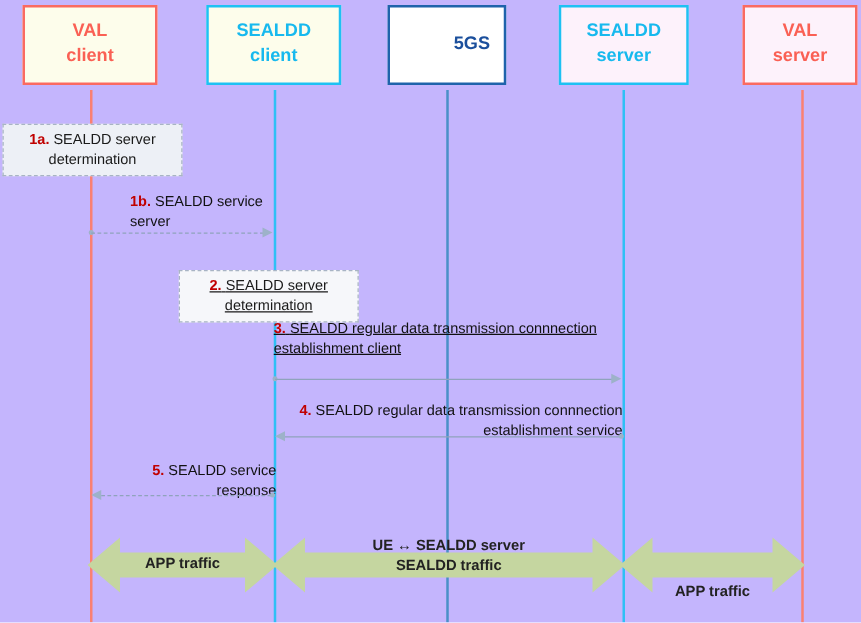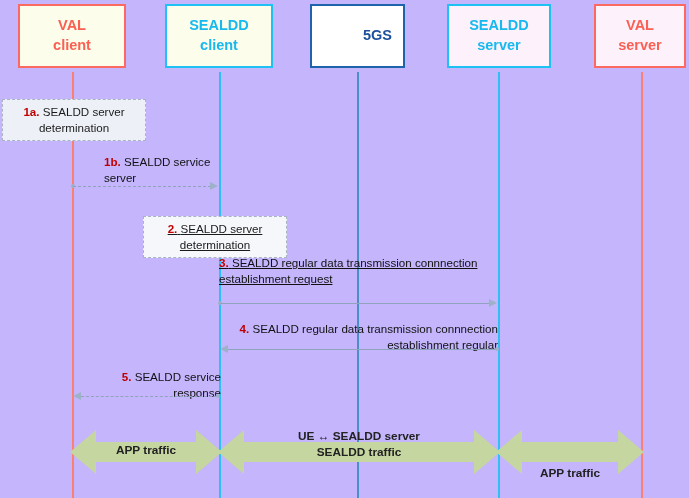--- a/index.html
+++ b/index.html
@@ -177,30 +177,30 @@
     <div>
       <span class="stepnum">2.</span>
       <span>SEALDD server</span><br>
       <span>determination</span>
     </div>
   </div>
 
   <div class="msg-label" style="left:219px; top:255px; width:290px;text-decoration:underline;">
     <span class="stepnum">3.</span>
     <span>SEALDD regular data transmission connnection</span><br>
-    <span>establishment request</span>
+    <span>establishment client</span>
   </div>
   <div class="tail-dot" style="left:218px; top:301px;"></div>
   <div class="arrowline solid" style="left:220px; top:303px; width:270px;"></div>
   <div class="arrowhead toright" style="left:489px; top:299px;"></div>
 
   <div class="msg-label right-al" style="left:210px; top:321px; width:288px;text-align:right;">
     <span class="stepnum">4.</span>
     <span>SEALDD regular data transmission connnection</span><br>
-    <span>establishment regular</span>
+    <span>establishment service</span>
   </div>
   <div class="arrowhead toleft" style="left:220px; top:345px;"></div>
   <div class="arrowline solid" style="left:228px; top:349px; width:268px;"></div>
   <div class="tail-dot" style="left:495px; top:347px;"></div>
 
   <div class="msg-label right-al" style="left:75px; top:369px; width:146px;">
     <span class="stepnum">5.</span>
     <span>SEALDD service</span><br>
     <span>response</span>
   </div>

